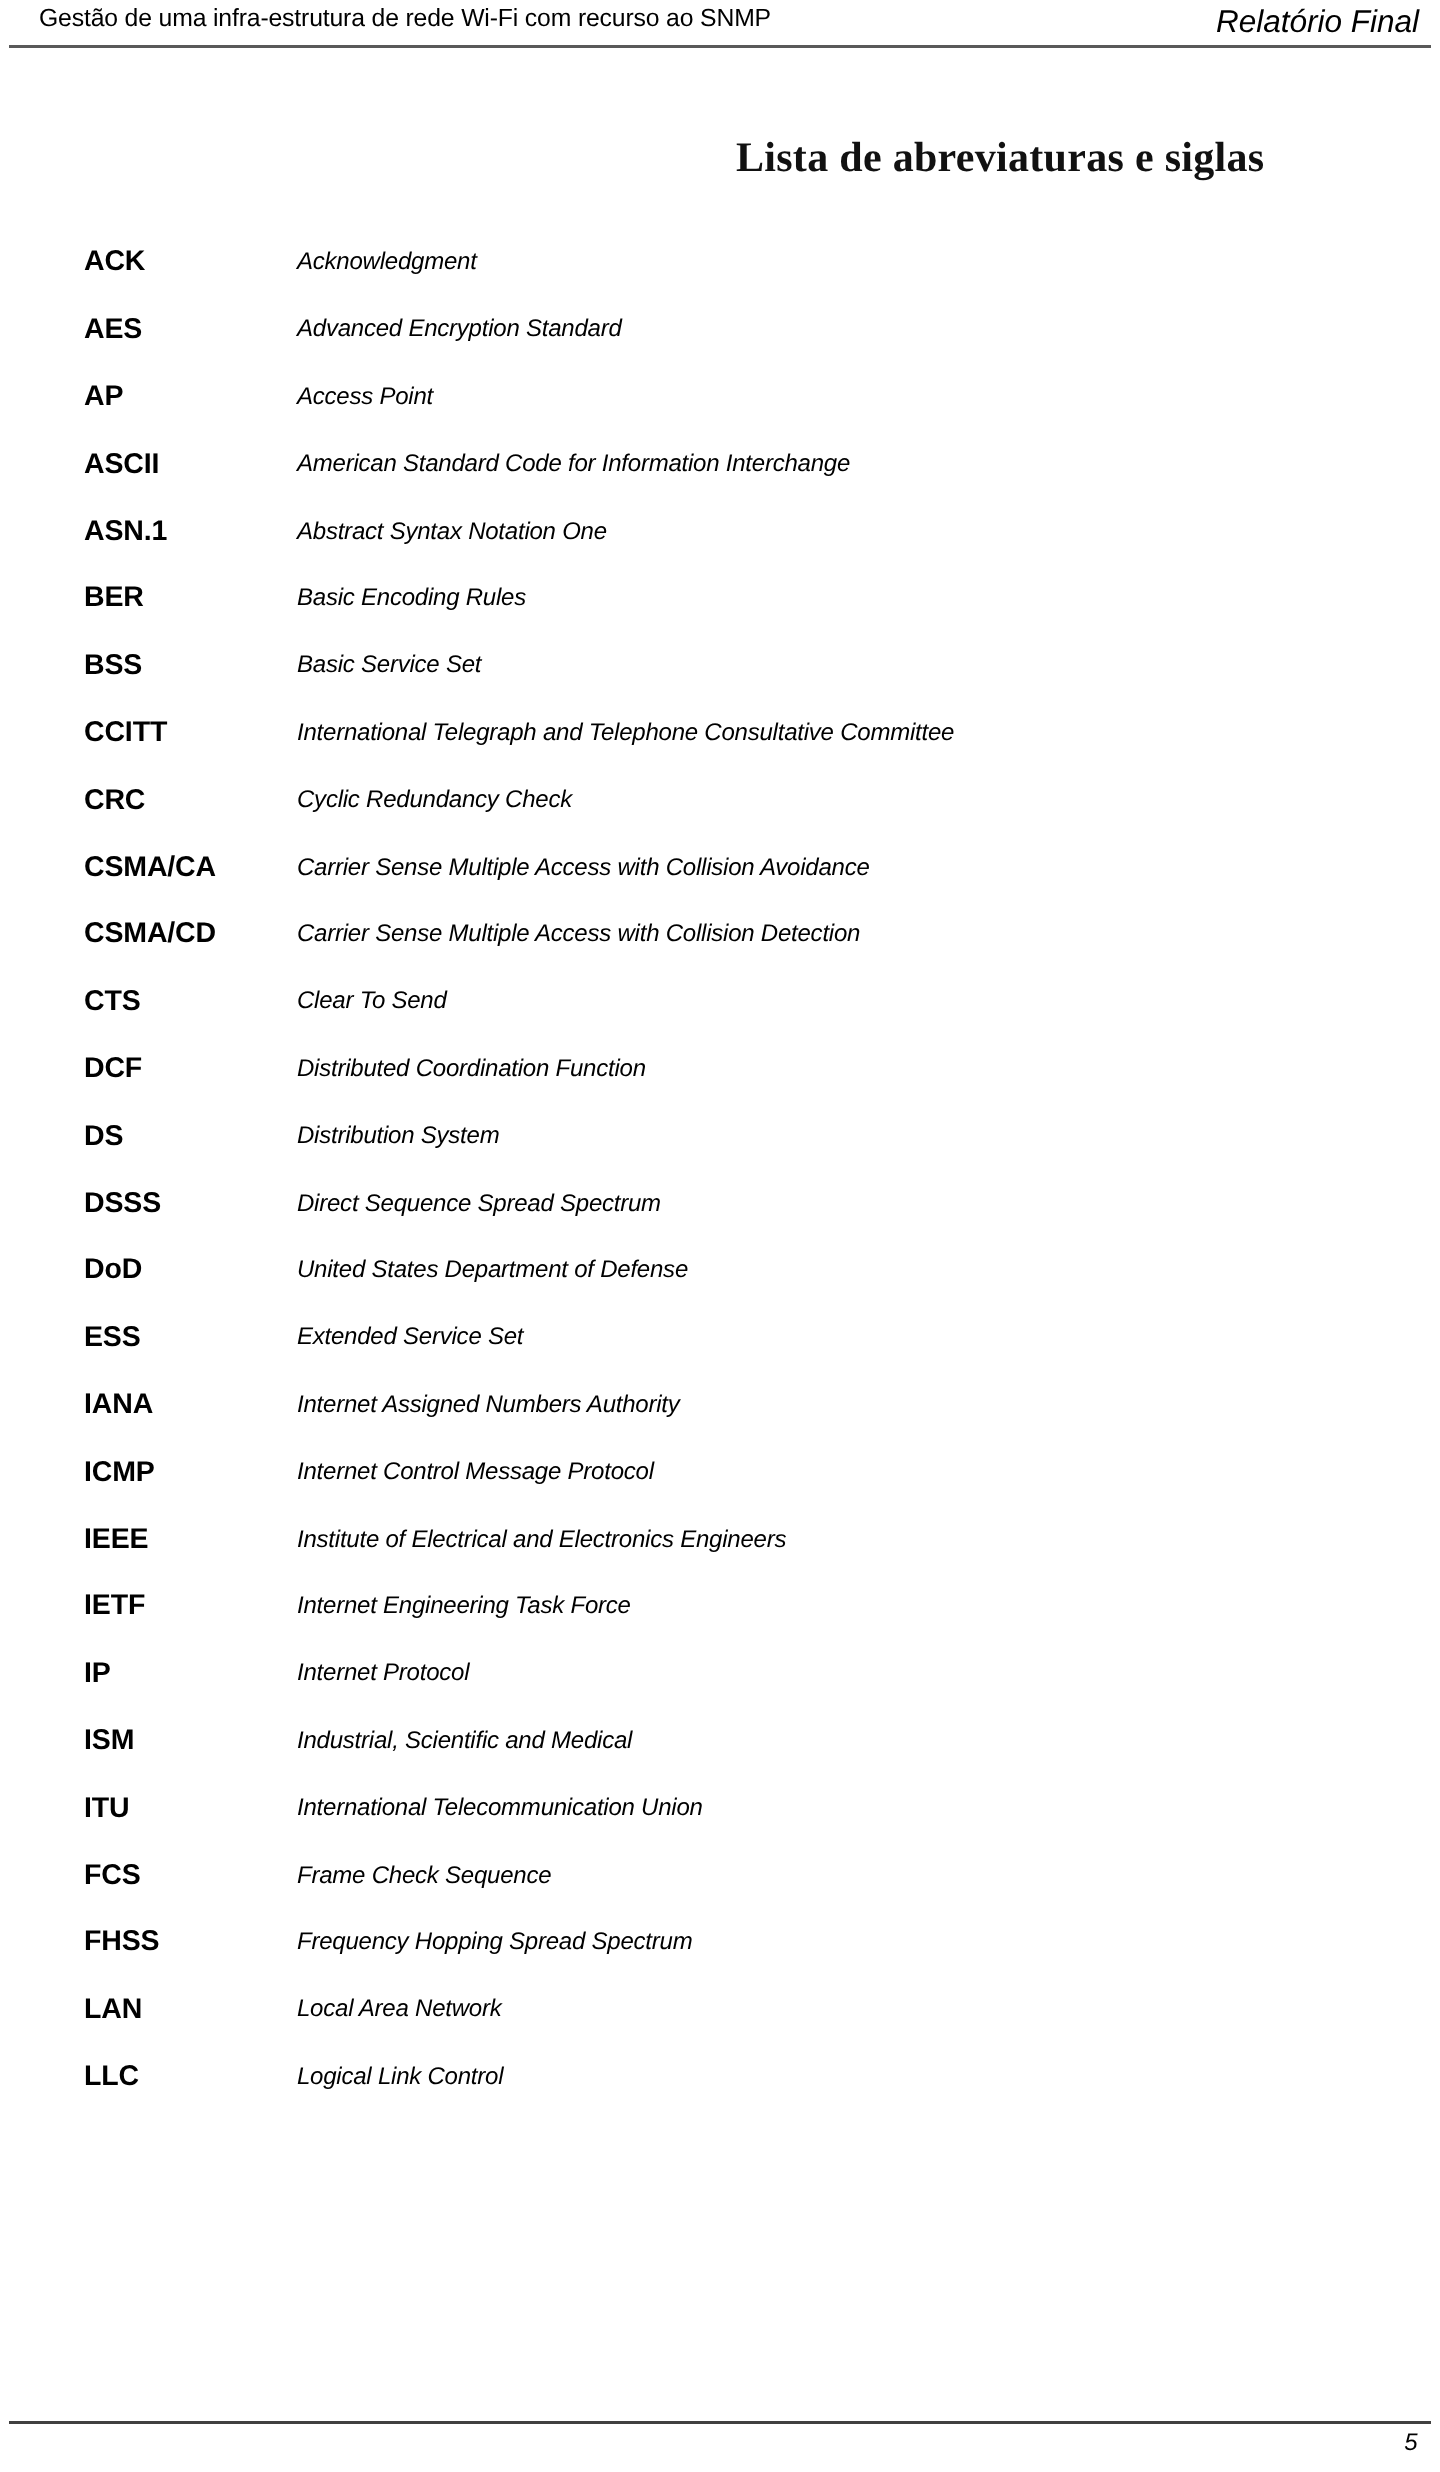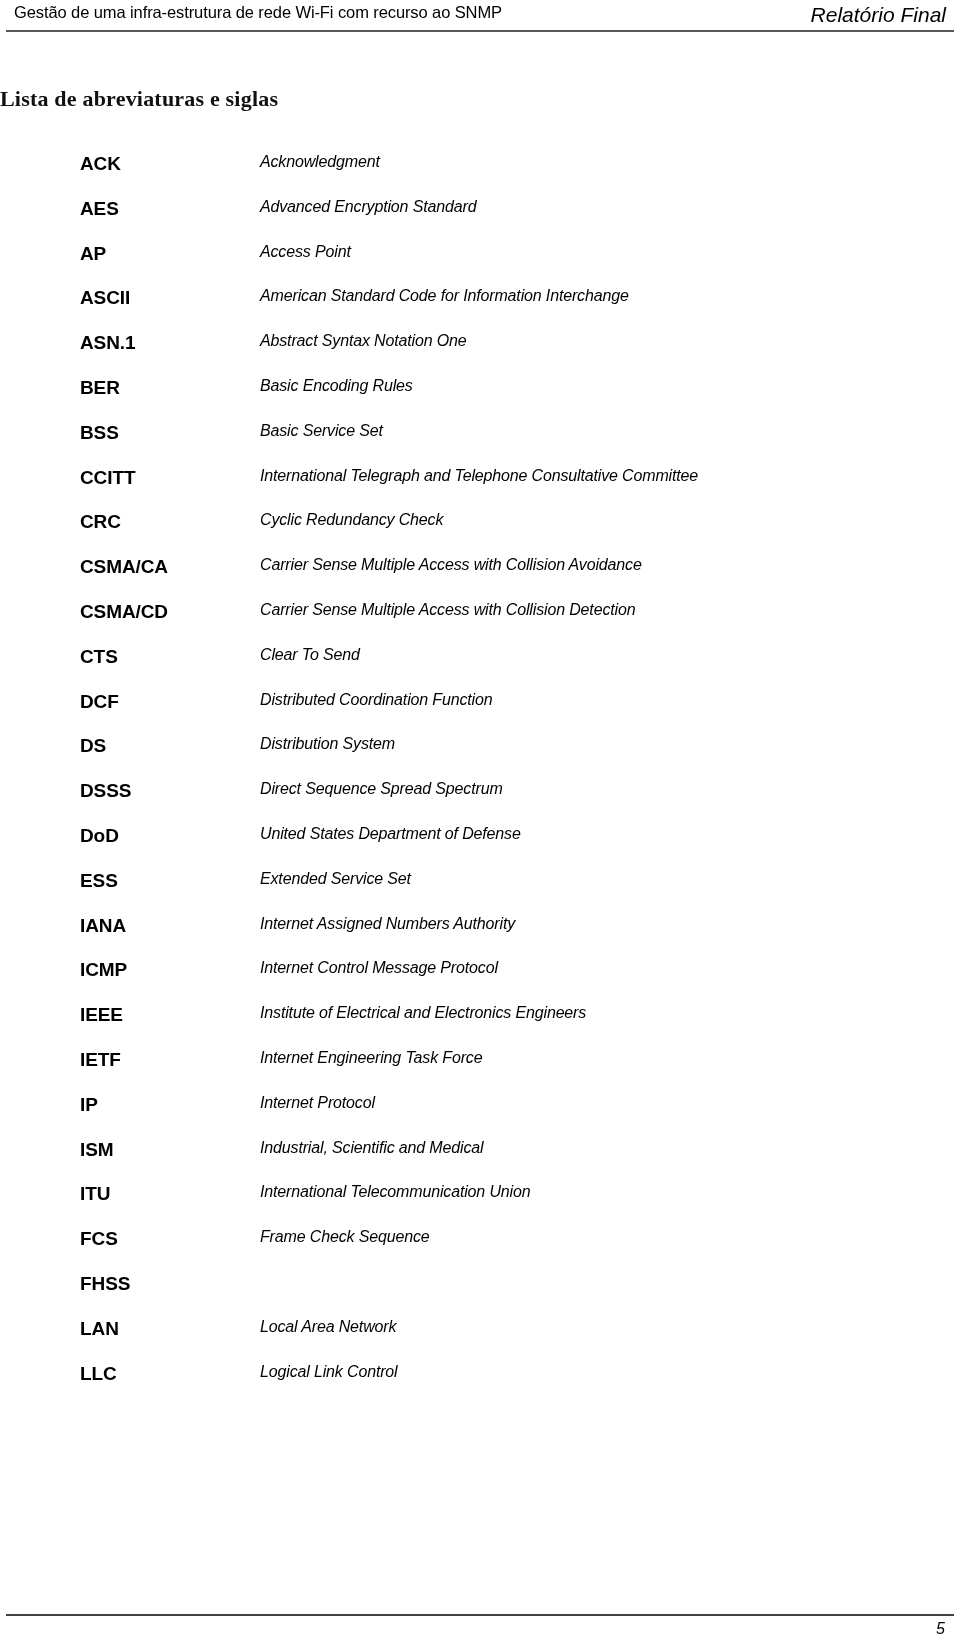--- a/index.html
+++ b/index.html
@@ -17,21 +17,21 @@
   }
 
   
   #page-header {
     position: absolute;
     top: 0;
     left: 0;
     width: 960px;
     height: 32px;
     box-sizing: border-box;
-    padding: 3px 14px 0 14px;
+    padding: 3px 14px 0 26px;
     display: flex;
     align-items: flex-start;
     justify-content: space-between;
   }
   #header-title-text {
     font-size: 16.5px;
     font-weight: 400;
     letter-spacing: -0.1px;
     white-space: nowrap;
     color: #000;
@@ -51,42 +51,41 @@
     height: 2px;
     background: #595959;
   }
 
   
   #page-title {
     position: absolute;
     top: 71px;
     left: 0;
     width: 843px;
-    text-align: left;
+    text-align: right;
     font-family: "Liberation Serif", serif;
     font-weight: bold;
-    font-size: 22px;
+    font-size: 28px;
     letter-spacing: 0.2px;
     color: #111111;
   }
 
   
   #abbrev-list {
     position: absolute;
     top: 153px;
     left: 0;
     width: 960px;
   }
   .abbrev-row {
     display: flex;
-    align-items: flex-start;
+    align-items: center;
     height: 44.8px;
-    padding-left: 80px;
+    padding-left: 56px;
     box-sizing: border-box;
-    gap: 38px;
   }
   .abbrev-term {
     width: 142px;
     flex: 0 0 142px;
     font-size: 19px;
     font-weight: bold;
     letter-spacing: -0.1px;
     white-space: nowrap;
     color: #000;
   }
@@ -226,20 +225,21 @@
     <div class="abbrev-row">
       <div class="abbrev-term">ITU</div>
       <div class="abbrev-def">International Telecommunication Union</div>
     </div>
     <div class="abbrev-row">
       <div class="abbrev-term">FCS</div>
       <div class="abbrev-def">Frame Check Sequence</div>
     </div>
     <div class="abbrev-row">
       <div class="abbrev-term">FHSS</div>
+      <div class="abbrev-def">Frequency Hopping Spread Spectrum</div>
     </div>
     <div class="abbrev-row">
       <div class="abbrev-term">LAN</div>
       <div class="abbrev-def">Local Area Network</div>
     </div>
     <div class="abbrev-row">
       <div class="abbrev-term">LLC</div>
       <div class="abbrev-def">Logical Link Control</div>
     </div>
   </div>

